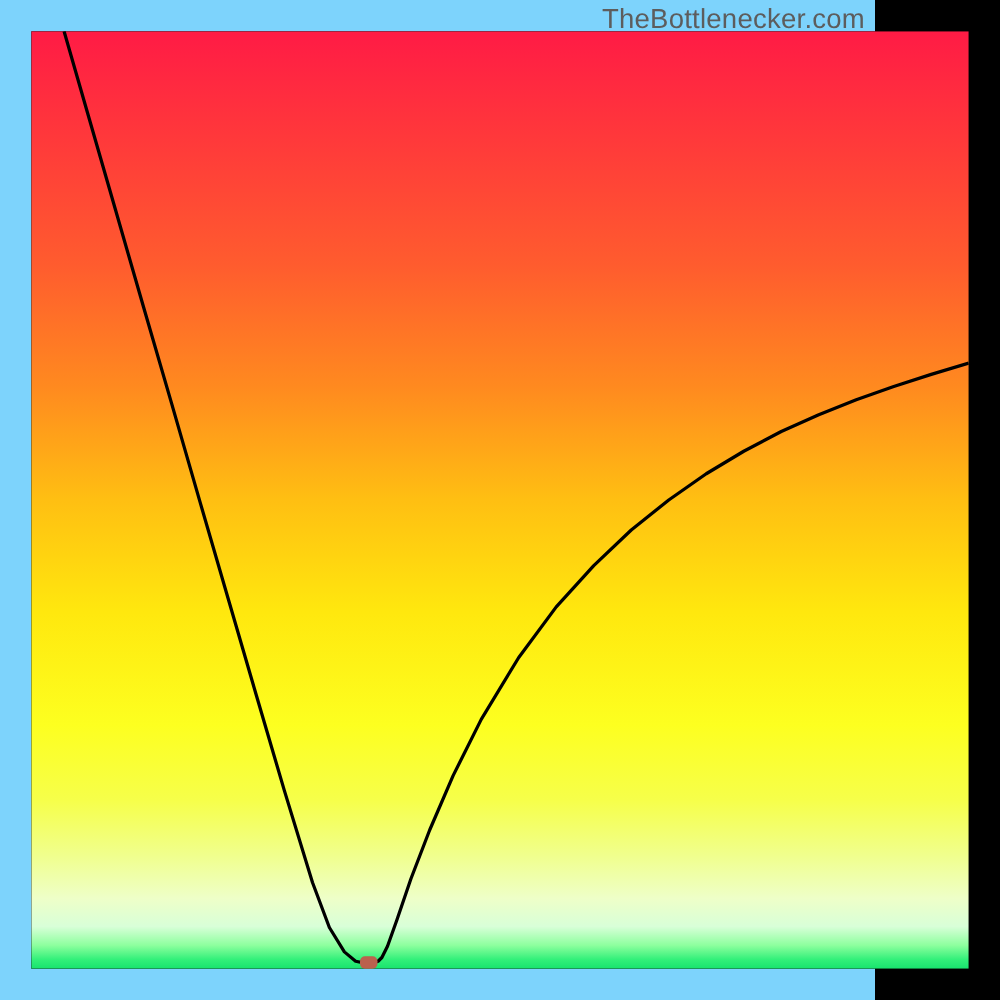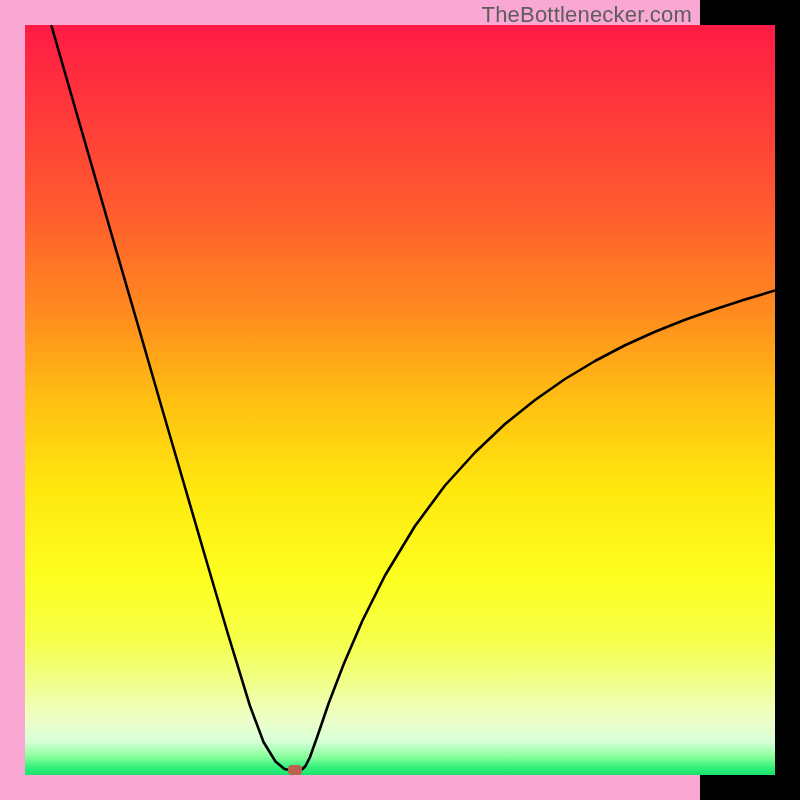--- a/index.html
+++ b/index.html
@@ -8,21 +8,21 @@
     width: 800px;
     height: 800px;
     background: #000;
     font-family: Arial, Helvetica, sans-serif;
     overflow: hidden;
   }
   .frame {
     position: relative;
     width: 700px;
     height: 800px;
-    background: #f9a8d4;
+    background: #7dd3fc;
   }
   .caption {
     position: absolute;
     top: 2px;
     right: 8px;
     color: #5d5d5d;
     font-size: 22px;
     font-weight: 400;
     letter-spacing: 0.2px;
     z-index: 30;

